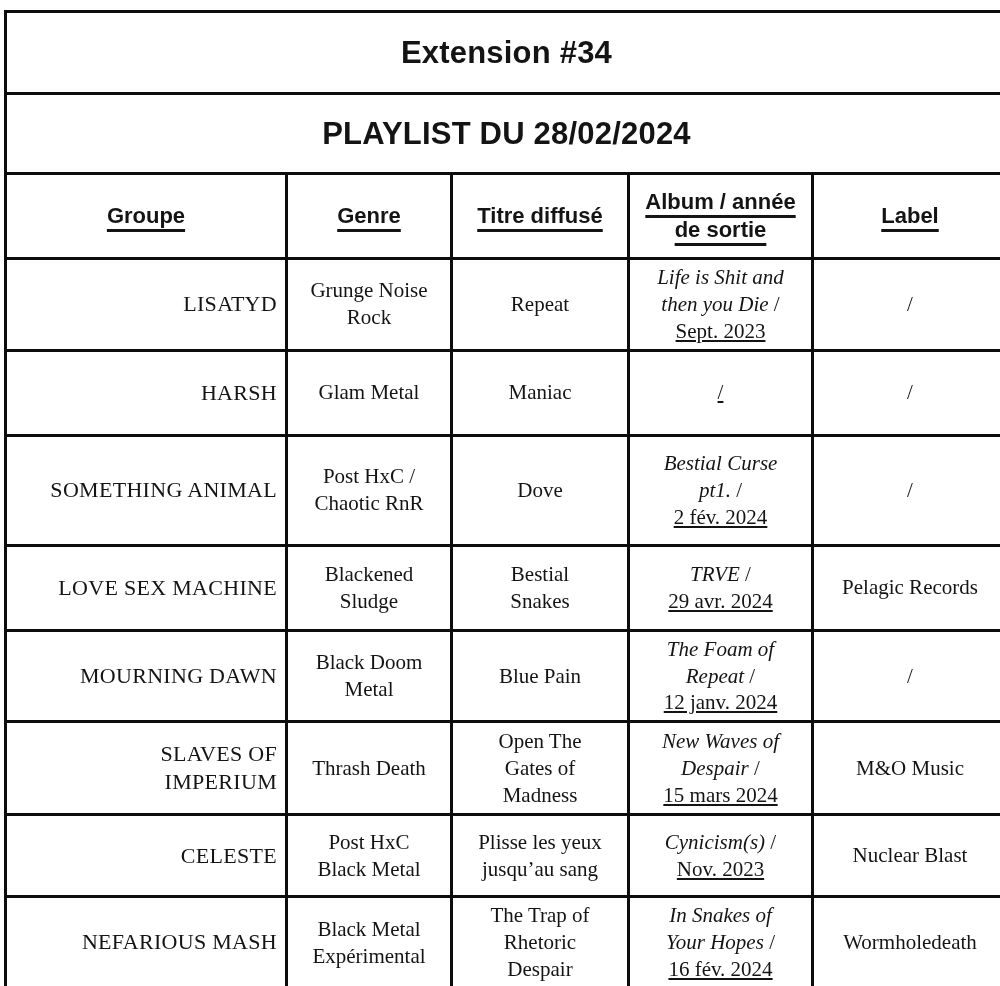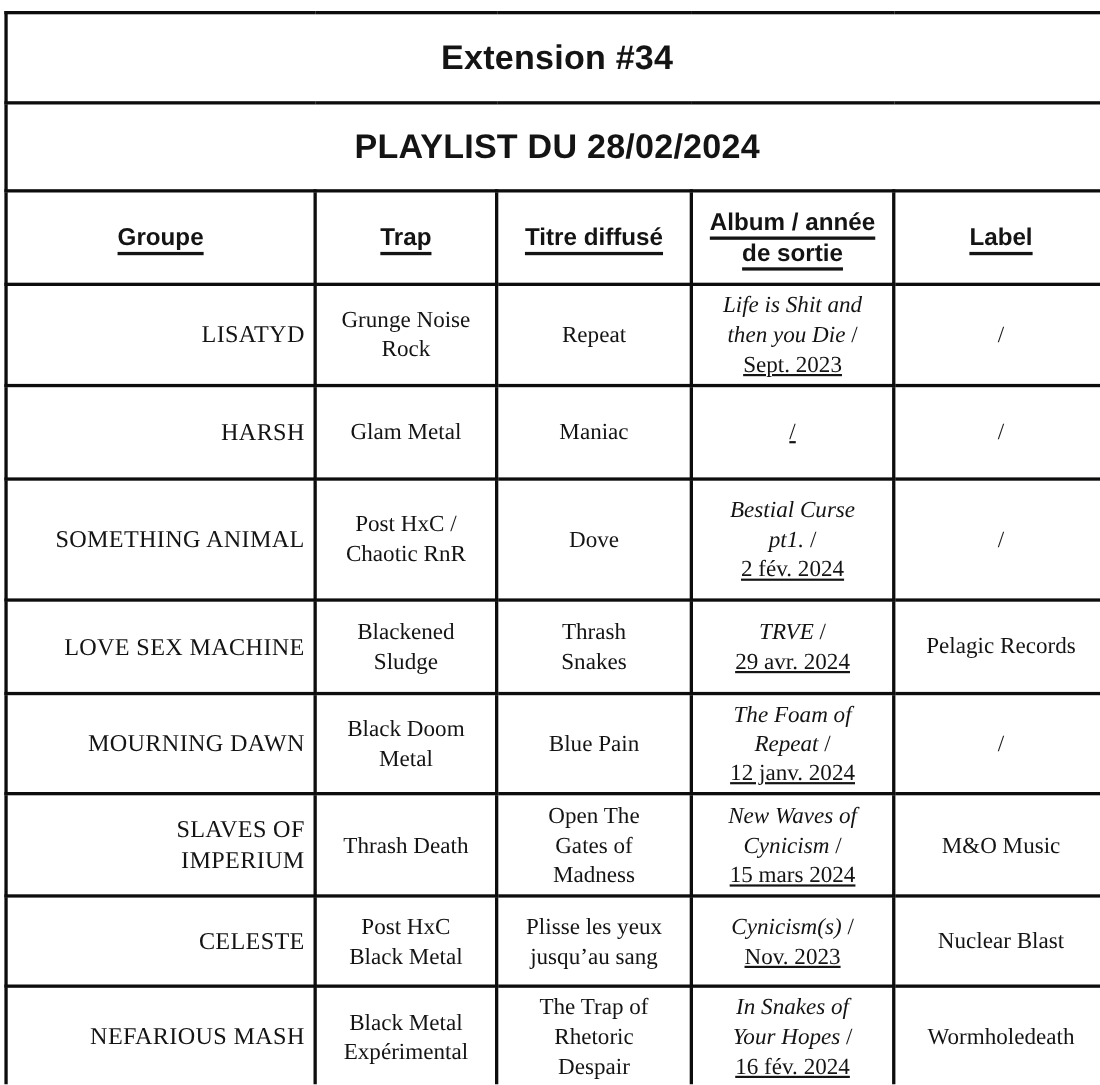--- a/index.html
+++ b/index.html
@@ -67,21 +67,21 @@
     </colgroup>
     <tbody>
       <tr style="height:82px">
         <td colspan="5" class="title-cell">Extension #34</td>
       </tr>
       <tr style="height:80px">
         <td colspan="5" class="subtitle-cell">PLAYLIST DU 28/02/2024</td>
       </tr>
       <tr style="height:85px">
         <td class="col-head"><span class="hu">Groupe</span></td>
-        <td class="col-head"><span class="hu">Trap</span></td>
+        <td class="col-head"><span class="hu">Genre</span></td>
         <td class="col-head"><span class="hu">Titre diffusé</span></td>
         <td class="col-head"><span class="hu">Album / année
 de sortie</span></td>
         <td class="col-head"><span class="hu">Label</span></td>
       </tr>
 
       <tr style="height:88px">
         <td class="groupe-cell"><span class="ml">LISATYD</span></td>
         <td><span class="ml">Grunge Noise
 Rock</span></td>
@@ -106,21 +106,21 @@
         <td><span class="ml">Dove</span></td>
         <td><span class="alb-title">Bestial Curse
 pt1.</span><span class="alb-sep"> /</span><span class="alb-date">2 fév. 2024</span></td>
         <td><span class="ml">/</span></td>
       </tr>
 
       <tr style="height:85px">
         <td class="groupe-cell"><span class="ml">LOVE SEX MACHINE</span></td>
         <td><span class="ml">Blackened
 Sludge</span></td>
-        <td><span class="ml">Thrash
+        <td><span class="ml">Bestial
 Snakes</span></td>
         <td><span class="alb-title">TRVE</span><span class="alb-sep"> /</span><span class="alb-date">29 avr. 2024</span></td>
         <td><span class="ml">Pelagic Records</span></td>
       </tr>
 
       <tr style="height:85px">
         <td class="groupe-cell"><span class="ml">MOURNING DAWN</span></td>
         <td><span class="ml">Black Doom
 Metal</span></td>
         <td><span class="ml">Blue Pain</span></td>
@@ -130,21 +130,21 @@
       </tr>
 
       <tr style="height:93px">
         <td class="groupe-cell"><span class="ml">SLAVES OF
 IMPERIUM</span></td>
         <td><span class="ml">Thrash Death</span></td>
         <td><span class="ml">Open The
 Gates of
 Madness</span></td>
         <td><span class="alb-title">New Waves of
-Cynicism</span><span class="alb-sep"> /</span><span class="alb-date">15 mars 2024</span></td>
+Despair</span><span class="alb-sep"> /</span><span class="alb-date">15 mars 2024</span></td>
         <td><span class="ml">M&amp;O Music</span></td>
       </tr>
 
       <tr style="height:82px">
         <td class="groupe-cell"><span class="ml">CELESTE</span></td>
         <td><span class="ml">Post HxC
 Black Metal</span></td>
         <td><span class="ml">Plisse les yeux
 jusqu’au sang</span></td>
         <td><span class="alb-title">Cynicism(s)</span><span class="alb-sep"> /</span><span class="alb-date">Nov. 2023</span></td>

